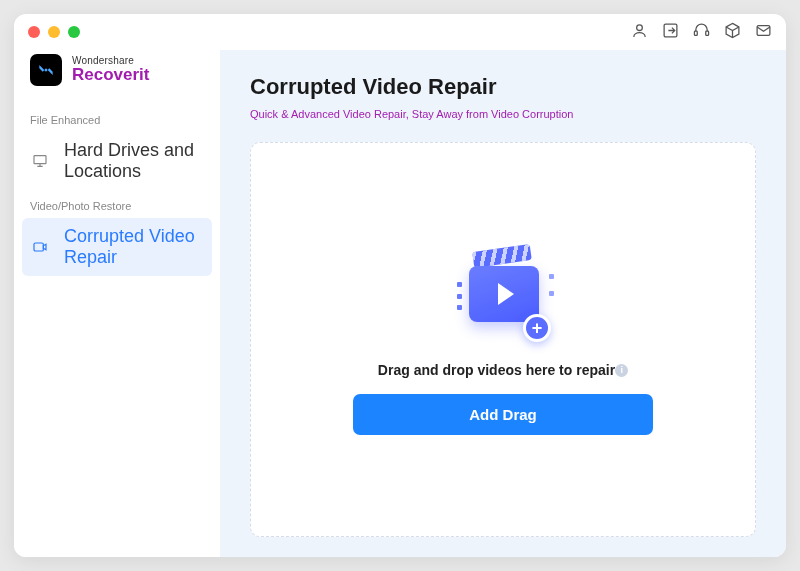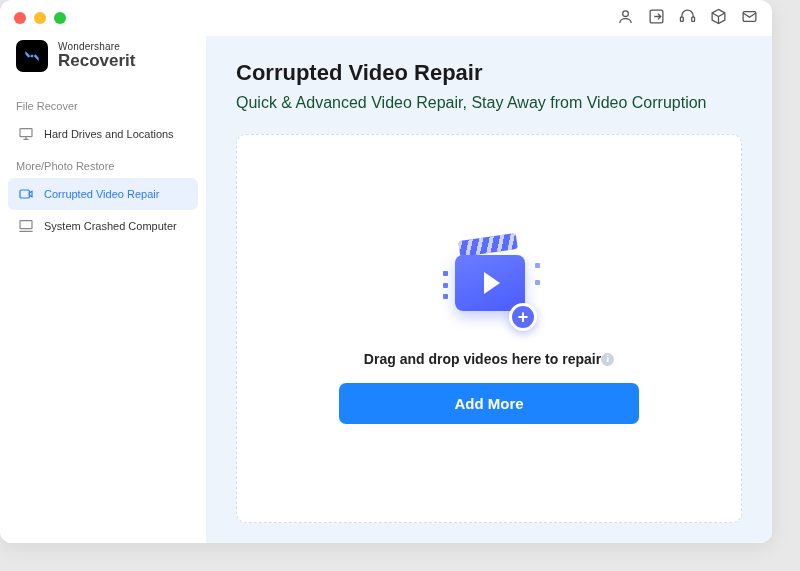--- a/index.html
+++ b/index.html
@@ -1,42 +1,42 @@
 <!DOCTYPE html>
 <html><head>
 <meta charset="utf-8">
 <style>
 * { margin: 0; padding: 0; box-sizing: border-box; font-family: -apple-system, BlinkMacSystemFont, "Segoe UI", sans-serif; }
 body { background: #e8e8e8; width: 800px; height: 571px; overflow: hidden; }
-.window { background: #fff; border-radius: 12px; width: 772px; height: 543px; box-shadow: 0 4px 20px rgba(0,0,0,0.08); display: flex; flex-direction: column; overflow: hidden; position: relative; }
+.window { background: #fff; border-radius: 12px; margin: 14px; width: 772px; height: 543px; box-shadow: 0 4px 20px rgba(0,0,0,0.08); display: flex; flex-direction: column; overflow: hidden; position: relative; }
 .titlebar { height: 36px; display: flex; align-items: center; justify-content: space-between; padding: 0 14px; }
 .traffic { display: flex; gap: 8px; }
 .dot { width: 12px; height: 12px; border-radius: 50%; }
 .dot.red { background: #ff5f57; }
 .dot.yellow { background: #febc2e; }
 .dot.green { background: #28c840; }
 .header-icons { display: flex; gap: 14px; align-items: center; color: #555; }
 .header-icons svg { width: 17px; height: 17px; cursor: pointer; }
 .body { display: flex; flex: 1; overflow: hidden; }
 .sidebar { width: 206px; padding: 0 8px 10px 8px; background: #fff; }
 .brand { display: flex; align-items: center; gap: 10px; padding: 4px 8px 18px 8px; }
 .brand-logo { width: 32px; height: 32px; background: #000; border-radius: 7px; display: flex; align-items: center; justify-content: center; }
 .brand-logo svg { width: 20px; height: 20px; }
 .brand-text { display: flex; flex-direction: column; line-height: 1.05; }
 .brand-small { font-size: 10px; color: #333; letter-spacing: 0.2px; }
-.brand-big { font-size: 17px; font-weight: 600; color: #404040; }
+.brand-big { font-size: 17px; font-weight: 600; color: #a21caf; }
 .section-label { font-size: 11px; color: #888; padding: 10px 8px 6px 8px; }
-.nav-item { display: flex; align-items: center; gap: 10px; padding: 8px 10px; border-radius: 6px; font-size: 11px; color: #333; cursor: pointer; }
+.nav-item { display: flex; align-items: center; gap: 16px; padding: 8px 10px; border-radius: 6px; font-size: 18px; color: #333; cursor: pointer; }
 .nav-item.active { background: #e9f1ff; color: #2a7bff; }
 .nav-item .nav-icon { width: 16px; height: 16px; display: flex; align-items: center; justify-content: center; color: #888; flex-shrink: 0; }
 .nav-item.active .nav-icon { color: #2a7bff; }
 .nav-item .nav-icon svg { width: 16px; height: 16px; }
 .main { flex: 1; background: #eef4fc; padding: 24px 30px 20px 30px; display: flex; flex-direction: column; }
 .page-title { font-size: 22px; font-weight: 700; color: #1a1a1a; margin-bottom: 8px; }
-.page-sub { font-size: 16px; color: #14532d; margin-bottom: 22px; }
+.page-sub { font-size: 11px; color: #a21caf; margin-bottom: 22px; }
 .dropzone { flex: 1; background: #fff; border: 1.5px dashed #d6dde8; border-radius: 10px; display: flex; flex-direction: column; align-items: center; justify-content: center; padding: 20px; }
 .video-illustration { width: 120px; height: 100px; position: relative; margin-bottom: 18px; }
 .clap-top { position: absolute; top: 4px; left: 30px; width: 58px; height: 16px; background: #5a6dff; border-radius: 3px; transform: rotate(-8deg); overflow: hidden; }
 .clap-top::before { content: ""; position: absolute; inset: 0; background: repeating-linear-gradient(110deg, #fff 0 4px, transparent 4px 10px); opacity: 0.7; }
 .video-body { position: absolute; top: 22px; left: 26px; width: 70px; height: 56px; background: linear-gradient(160deg, #6a7dff, #4a5dff); border-radius: 8px; display: flex; align-items: center; justify-content: center; box-shadow: 0 6px 14px rgba(70,90,255,0.3); }
 .play-tri { width: 0; height: 0; border-left: 16px solid #fff; border-top: 11px solid transparent; border-bottom: 11px solid transparent; margin-left: 4px; }
 .plus-badge { position: absolute; bottom: 2px; right: 12px; width: 28px; height: 28px; background: #5a6dff; border-radius: 50%; border: 3px solid #fff; display: flex; align-items: center; justify-content: center; color: #fff; font-size: 18px; font-weight: 700; box-shadow: 0 3px 8px rgba(70,90,255,0.35); }
 .side-dots { position: absolute; left: 14px; top: 38px; width: 8px; height: 28px; display: flex; flex-direction: column; justify-content: space-between; }
 .side-dots span, .side-dots2 span { width: 5px; height: 5px; background: #5a6dff; border-radius: 1px; display: block; opacity: 0.9; }
 .side-dots2 { position: absolute; right: 6px; top: 30px; width: 8px; height: 22px; display: flex; flex-direction: column; justify-content: space-between; opacity: 0.7; }
@@ -86,48 +86,39 @@
           <svg viewBox="0 0 24 24">
               <path d="M4 6 L12 14 L16 10 L20 14 L20 18 L12 10 L8 14 L4 10 Z" fill="#4aa8ff"></path>
             </svg>
         </div>
         <div class="brand-text">
           <span class="brand-small">Wondershare</span>
           <span class="brand-big">Recoverit</span>
         </div>
       </div>
       <div id="nav-mount">
-          <div class="section-label">File Recover</div>
+          <div class="section-label">File Enhanced</div>
           <div class="nav-item">
             <span class="nav-icon">
               <svg viewBox="0 0 24 24" fill="none" stroke="currentColor" stroke-width="1.8">
                 <rect x="3" y="4" width="18" height="12" rx="1"></rect>
                 <path d="M8 20h8M12 16v4"></path>
               </svg>
             </span>
             <span>Hard Drives and Locations</span>
           </div>
-          <div class="section-label">More/Photo Restore</div>
+          <div class="section-label">Video/Photo Restore</div>
           <div class="nav-item active">
             <span class="nav-icon">
               <svg viewBox="0 0 24 24" fill="none" stroke="currentColor" stroke-width="1.8">
                 <rect x="3" y="6" width="14" height="12" rx="2"></rect>
                 <path d="M17 10l4-2v8l-4-2z"></path>
               </svg>
             </span>
             <span>Corrupted Video Repair</span>
-          </div>
-          <div class="nav-item">
-            <span class="nav-icon">
-              <svg viewBox="0 0 24 24" fill="none" stroke="currentColor" stroke-width="1.8">
-                <rect x="3" y="4" width="18" height="12" rx="1"></rect>
-                <path d="M2 20h20"></path>
-              </svg>
-            </span>
-            <span>System Crashed Computer</span>
           </div>
         </div>
     </div>
 
     <div class="main">
       <div class="page-title">Corrupted Video Repair</div>
       <div class="page-sub">Quick &amp; Advanced Video Repair, Stay Away from Video Corruption</div>
       <div class="dropzone">
         <div class="video-illustration">
           <div class="side-dots">
@@ -142,17 +133,17 @@
           <div class="side-dots2">
               <span></span>
               <span></span>
             </div>
           <div class="plus-badge">+</div>
         </div>
         <div class="drop-text">
           <span>Drag and drop videos here to repair</span>
           <span class="info-circ">i</span>
         </div>
-        <button class="add-btn">Add More</button>
+        <button class="add-btn">Add Drag</button>
       </div>
     </div>
   </div>
 </div>
 
 </body></html>

